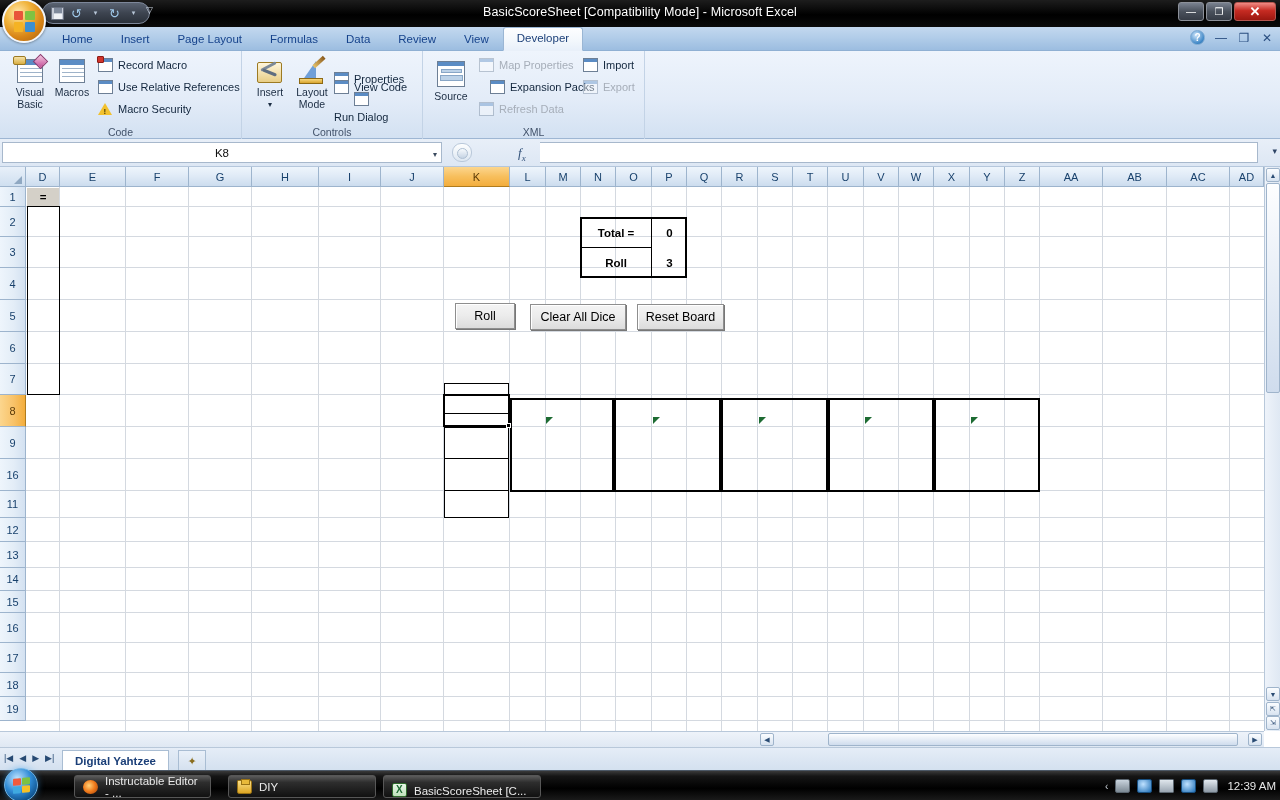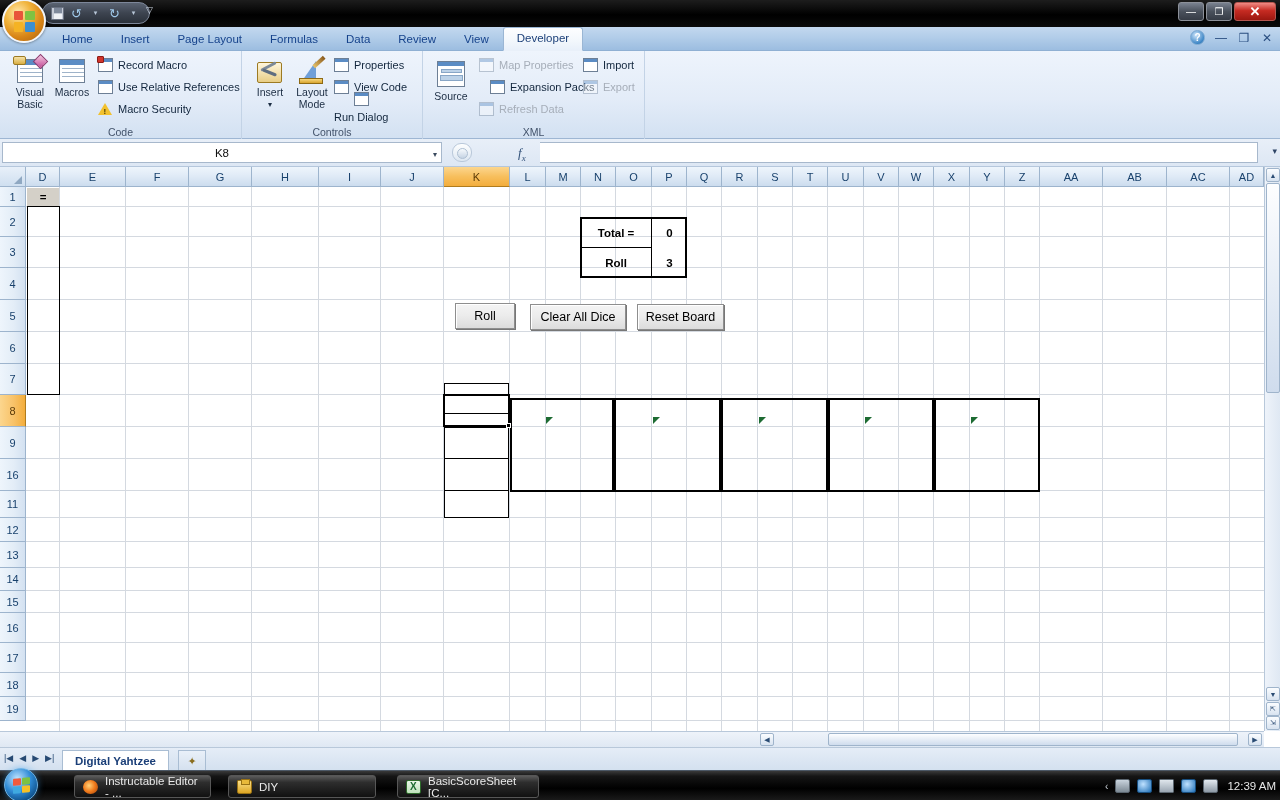--- a/index.html
+++ b/index.html
@@ -292,20 +292,21 @@
           <span class="tiny-dd">▾</span>
         </div>
       <div class="qat-btn">
           <span class="arr redo">↻</span>
         </div>
       <div class="qat-btn">
           <span class="tiny-dd">▾</span>
         </div>
     </div>
     <div class="qat-more">▽</div>
+    <div class="titletext">BasicScoreSheet  [Compatibility Mode] - Microsoft Excel</div>
     <div class="wincontrols">
       <div class="wc">—</div>
       <div class="wc">❐</div>
       <div class="wc close">✕</div>
     </div>
   </div>
 
   <div class="orb">
     <div class="orb-inner">
       <i class="oq1"></i>
@@ -381,21 +382,21 @@
       </div>
       <div class="big-btn" style="left:46px; top:8px;">
         <span class="ic-ruler">
             <span class="tri"></span>
             <span class="rl"></span>
             <span class="pn"></span>
           </span>
         <span style="margin-top:2px">Layout</span>
         <span>Mode</span>
       </div>
-      <div class="small-row" style="left:92px; top:7px;">
+      <div class="small-row" style="left:92px; top:21px;">
         <span class="ico ic-mini"></span>
         <span>Properties</span>
       </div>
       <div class="small-row" style="left:92px; top:29px;">
         <span class="ico ic-mini"></span>
         <span>View Code</span>
       </div>
       <div class="small-row" style="left:92px; top:41px;flex-direction:column;">
         <span class="ico ic-mini"></span>
         <span>Run Dialog</span>
@@ -652,21 +653,21 @@
         </div>
     </div>
     <div class="tbitem" style="left:74px;width:137px;">
       <span class="tb-ico ff"></span>
       <span>Instructable Editor - ...</span>
     </div>
     <div class="tbitem" style="left:228px;width:148px;">
       <span class="tb-ico folder"></span>
       <span>DIY</span>
     </div>
-    <div class="tbitem" style="left:397px;width:142px;">
+    <div class="tbitem" style="left:383px;width:158px;align-items:flex-end;">
       <span class="tb-ico xl"></span>
       <span>BasicScoreSheet  [C...</span>
     </div>
     <div class="tray">
       <span class="tray-arrow">‹</span>
       <span class="tray-ic tr-mon"></span>
       <span class="tray-ic tr-net"></span>
       <span class="tray-ic tr-bat"></span>
       <span class="tray-ic tr-net"></span>
       <span class="tray-ic tr-spk"></span>

